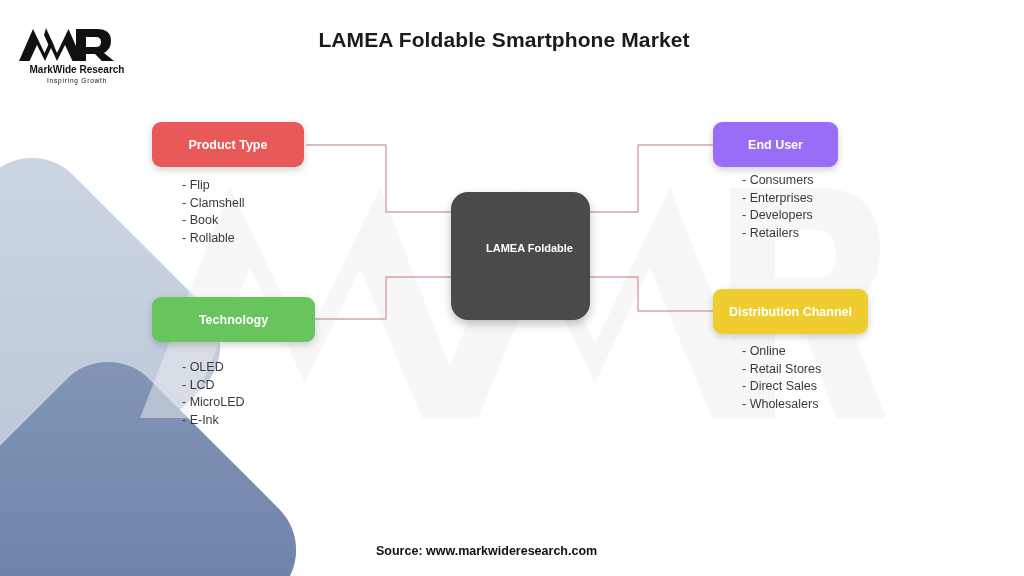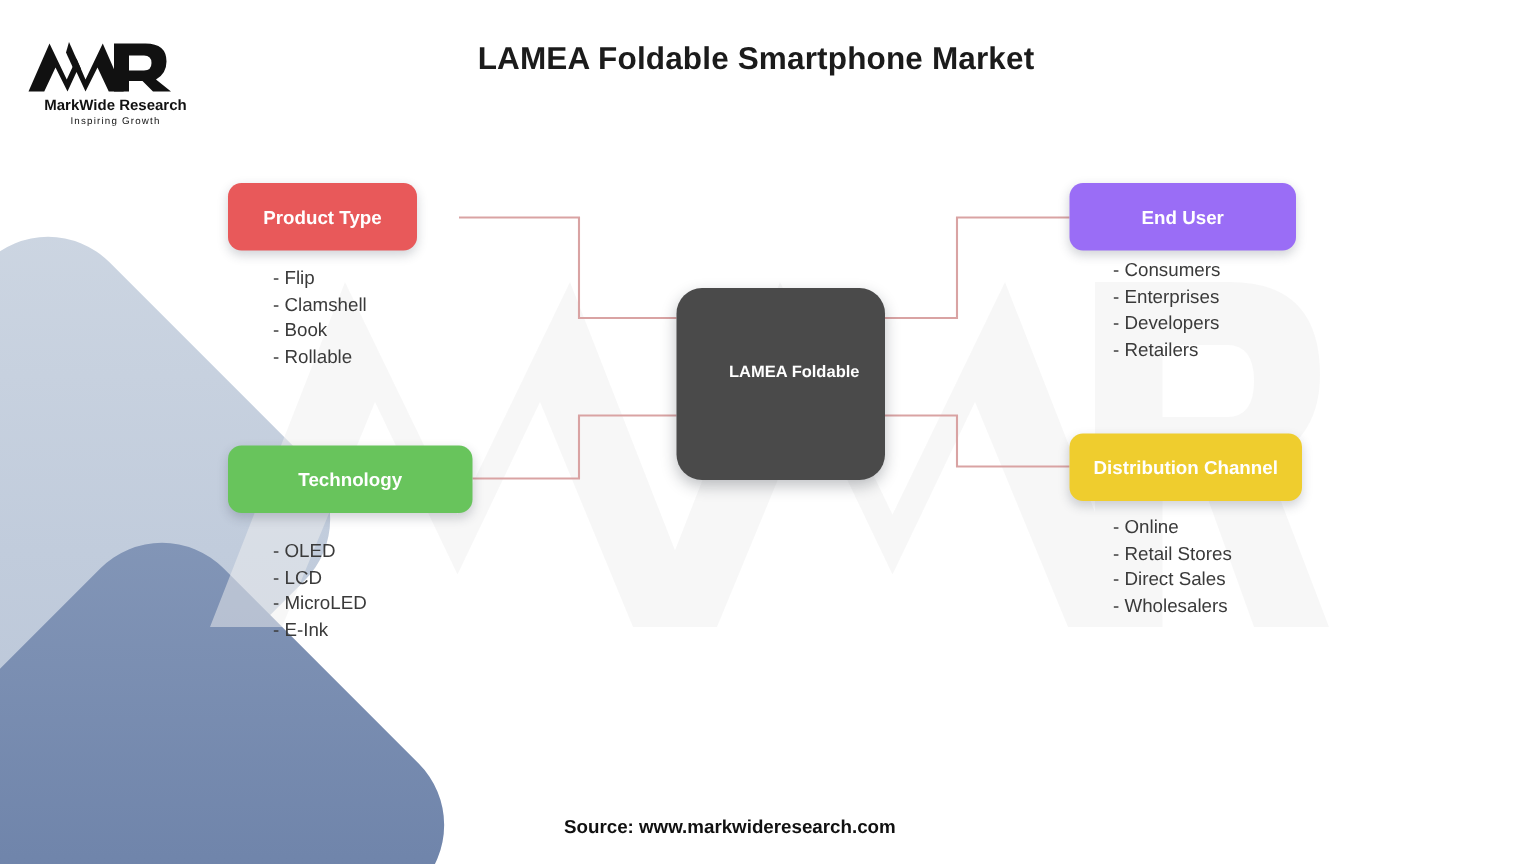--- a/index.html
+++ b/index.html
@@ -90,23 +90,23 @@
     border-radius: 9px;
     display: flex;
     align-items: center;
     justify-content: center;
     color: #ffffff;
     font-weight: bold;
     font-size: 12.5px;
     box-shadow: 0 3px 7px rgba(40,50,70,0.22);
     text-align: center;
   }
-  .node-product   { left: 152px; top: 122px; width: 126px; height: 45px; background: #e8595a; }
+  .node-product   { left: 152px; top: 122px; width: 152px; height: 45px; background: #e8595a; }
   .node-technology{ left: 152px; top: 297px; width: 163px; height: 45px; background: #68c45c; }
-  .node-enduser   { left: 713px; top: 122px; width: 151px; height: 45px; background: #9a6df6; }
+  .node-enduser   { left: 713px; top: 122px; width: 125px; height: 45px; background: #9a6df6; }
   .node-distrib   { left: 713px; top: 289px; width: 155px; height: 45px; background: #efcd2e; }
 
   .node-center {
     position: absolute;
     left: 451px;
     top: 192px;
     width: 121px;
     height: 128px;
     border-radius: 17px;
     background: #4a4a4a;

